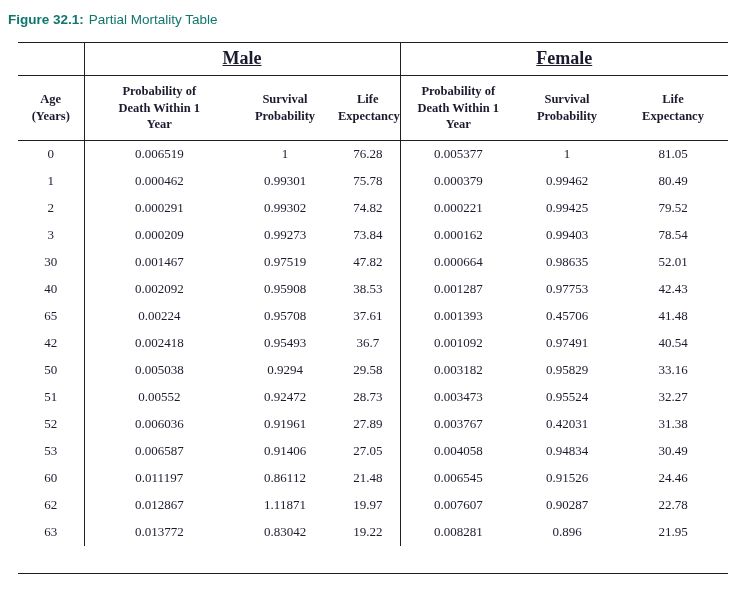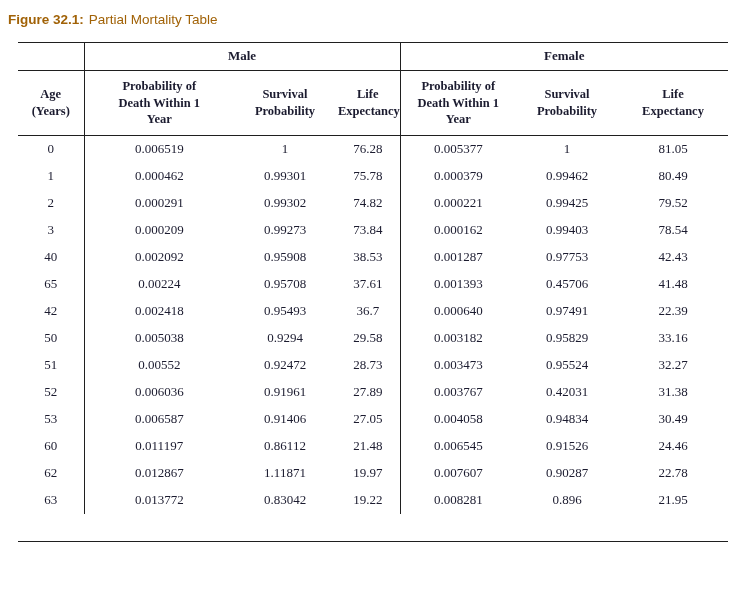--- a/index.html
+++ b/index.html
@@ -7,42 +7,43 @@
     width: 742px; height: 611px;
     font-family: "Liberation Serif", serif;
     color: #1b1b2f;
     overflow: hidden;
   }
   .page { padding: 10px 14px 0 8px; }
 
   .figure-title {
     font-family: "Liberation Sans", sans-serif;
     font-size: 13.5px;
-    color: #a16207;
+    color: #0f766e;
     margin: 2px 0 15px 0;
   }
   .figure-title .label { font-weight: bold; margin-right: 5px; }
 
   table.mortality {
     border-collapse: collapse;
     table-layout: fixed;
     width: 710px;
     margin-left: 10px;
     border-top: 1.5px solid #1f1f1f;
     border-bottom: 1.5px solid #1f1f1f;
   }
   table.mortality th, table.mortality td {
     text-align: center;
     vertical-align: middle;
   }
   tr.group-row th {
     border-bottom: 1.5px solid #1f1f1f;
-    font-size: 13px;
+    font-size: 18px;
     font-weight: bold;
     padding: 5px 2px 6px 2px;
+    text-decoration: underline;
   }
   tr.col-row th {
     border-bottom: 1.5px solid #1f1f1f;
     font-size: 12.5px;
     font-weight: bold;
     line-height: 1.32;
     padding: 7px 2px;
     white-space: pre-line;
   }
   td.cell {
@@ -127,20 +128,29 @@
         <tr>
           <td class="cell">3</td>
           <td class="cell vline">0.000209</td>
           <td class="cell">0.99273</td>
           <td class="cell">73.84</td>
           <td class="cell vline">0.000162</td>
           <td class="cell">0.99403</td>
           <td class="cell">78.54</td>
         </tr>
         <tr>
+          <td class="cell">30</td>
+          <td class="cell vline">0.001467</td>
+          <td class="cell">0.97519</td>
+          <td class="cell">47.82</td>
+          <td class="cell vline">0.000664</td>
+          <td class="cell">0.98635</td>
+          <td class="cell">52.01</td>
+        </tr>
+        <tr>
           <td class="cell">40</td>
           <td class="cell vline">0.002092</td>
           <td class="cell">0.95908</td>
           <td class="cell">38.53</td>
           <td class="cell vline">0.001287</td>
           <td class="cell">0.97753</td>
           <td class="cell">42.43</td>
         </tr>
         <tr>
           <td class="cell">65</td>
@@ -149,23 +159,23 @@
           <td class="cell">37.61</td>
           <td class="cell vline">0.001393</td>
           <td class="cell">0.45706</td>
           <td class="cell">41.48</td>
         </tr>
         <tr>
           <td class="cell">42</td>
           <td class="cell vline">0.002418</td>
           <td class="cell">0.95493</td>
           <td class="cell">36.7</td>
-          <td class="cell vline">0.000640</td>
+          <td class="cell vline">0.001092</td>
           <td class="cell">0.97491</td>
-          <td class="cell">22.39</td>
+          <td class="cell">40.54</td>
         </tr>
         <tr>
           <td class="cell">50</td>
           <td class="cell vline">0.005038</td>
           <td class="cell">0.9294</td>
           <td class="cell">29.58</td>
           <td class="cell vline">0.003182</td>
           <td class="cell">0.95829</td>
           <td class="cell">33.16</td>
         </tr>

